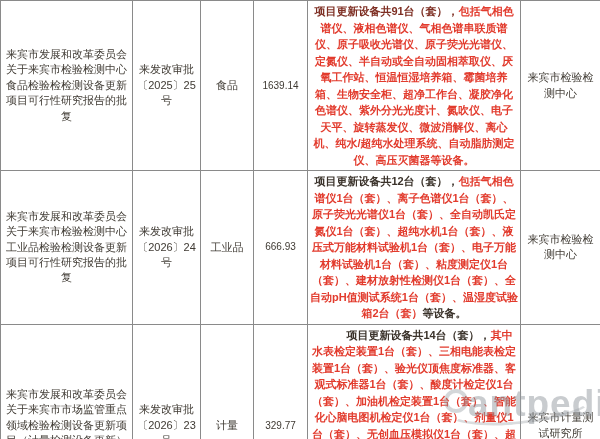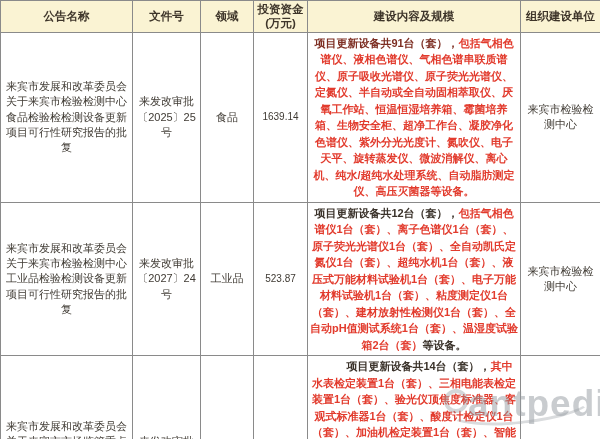--- a/index.html
+++ b/index.html
@@ -57,43 +57,35 @@
 <table class="approval">
   <colgroup>
     <col style="width:132px">
       <col style="width:68px">
       <col style="width:53px">
     <col style="width:54px">
       <col style="width:213px">
       <col style="width:80px">
   </colgroup>
   <tbody>
-      <tr style="height:28px">
-    <th>公告名称</th>
-    <th>文件号</th>
-    <th>领域</th>
-    <th>投资资金(万元)</th>
-    <th>建设内容及规模</th>
-    <th>组织建设单位</th>
-  </tr>
 
   <tr style="height:138px">
     <td>来宾市发展和改革委员会关于来宾市检验检测中心食品检验检检测设备更新项目可行性研究报告的批复</td>
     <td>来发改审批〔2025〕25号</td>
     <td>食品</td>
     <td class="amount">1639.14</td>
     <td class="content"><span class="lead" style="color: rgb(125, 46, 34); text-align: center;">项目更新设备共91台（套），</span><span>包括气相色谱仪、液相色谱仪、气相色谱串联质谱仪、原子吸收光谱仪、原子荧光光谱仪、定氮仪、半自动或全自动固相萃取仪、厌氧工作站、恒温恒湿培养箱、霉菌培养箱、生物安全柜、超净工作台、凝胶净化色谱仪、紫外分光光度计、氮吹仪、电子天平、旋转蒸发仪、微波消解仪、离心机、纯水/超纯水处理系统、自动脂肪测定仪、高压灭菌器等设备。</span><span class="tail"></span></td>
     <td>来宾市检验检测中心</td>
   </tr>
 
   <tr style="height:122px">
     <td>来宾市发展和改革委员会关于来宾市检验检测中心工业品检验检测设备更新项目可行性研究报告的批复</td>
-    <td>来发改审批〔2027〕24号</td>
+    <td>来发改审批〔2026〕24号</td>
     <td>工业品</td>
-    <td class="amount">523.87</td>
+    <td class="amount">666.93</td>
     <td class="content"><span class="lead" style="color: rgb(58, 50, 42);">项目更新设备共12台（套），</span><span>包括气相色谱仪1台（套）、离子色谱仪1台（套）、原子荧光光谱仪1台（套）、全自动凯氏定氮仪1台（套）、超纯水机1台（套）、液压式万能材料试验机1台（套）、电子万能材料试验机1台（套）、粘度测定仪1台（套）、建材放射性检测仪1台（套）、全自动pH值测试系统1台（套）、温湿度试验箱2台（套）</span><span class="tail">等设备。</span></td>
     <td>来宾市检验检测中心</td>
   </tr>
 
   <tr style="height:151px">
     <td>来宾市发展和改革委员会关于来宾市市场监管重点领域检验检测设备更新项目（计量检测设备更新）可行性研究报告的批复</td>
     <td>来发改审批〔2026〕23号</td>
     <td>计量</td>
     <td class="amount">329.77</td>
     <td class="content"><span class="lead" style="color: rgb(58, 50, 42); margin-left: 31px;">项目更新设备共14台（套），</span><span>其中水表检定装置1台（套）、三相电能表检定装置1台（套）、验光仪顶焦度标准器、客观式标准器1台（套）、酸度计检定仪1台（套）、加油机检定装置1台（套）、智能化心脑电图机检定仪1台（套）、剂量仪1台（套）、无创血压模拟仪1台（套）、超声功率计1台（套）、数字压力计1台（套）、燃气表检定装置1台（套）、温湿度试验设备自动检定系统1台（套）、标准砝码组1台（套）、标准测力仪1台（套）。</span><span class="tail"></span></td>

